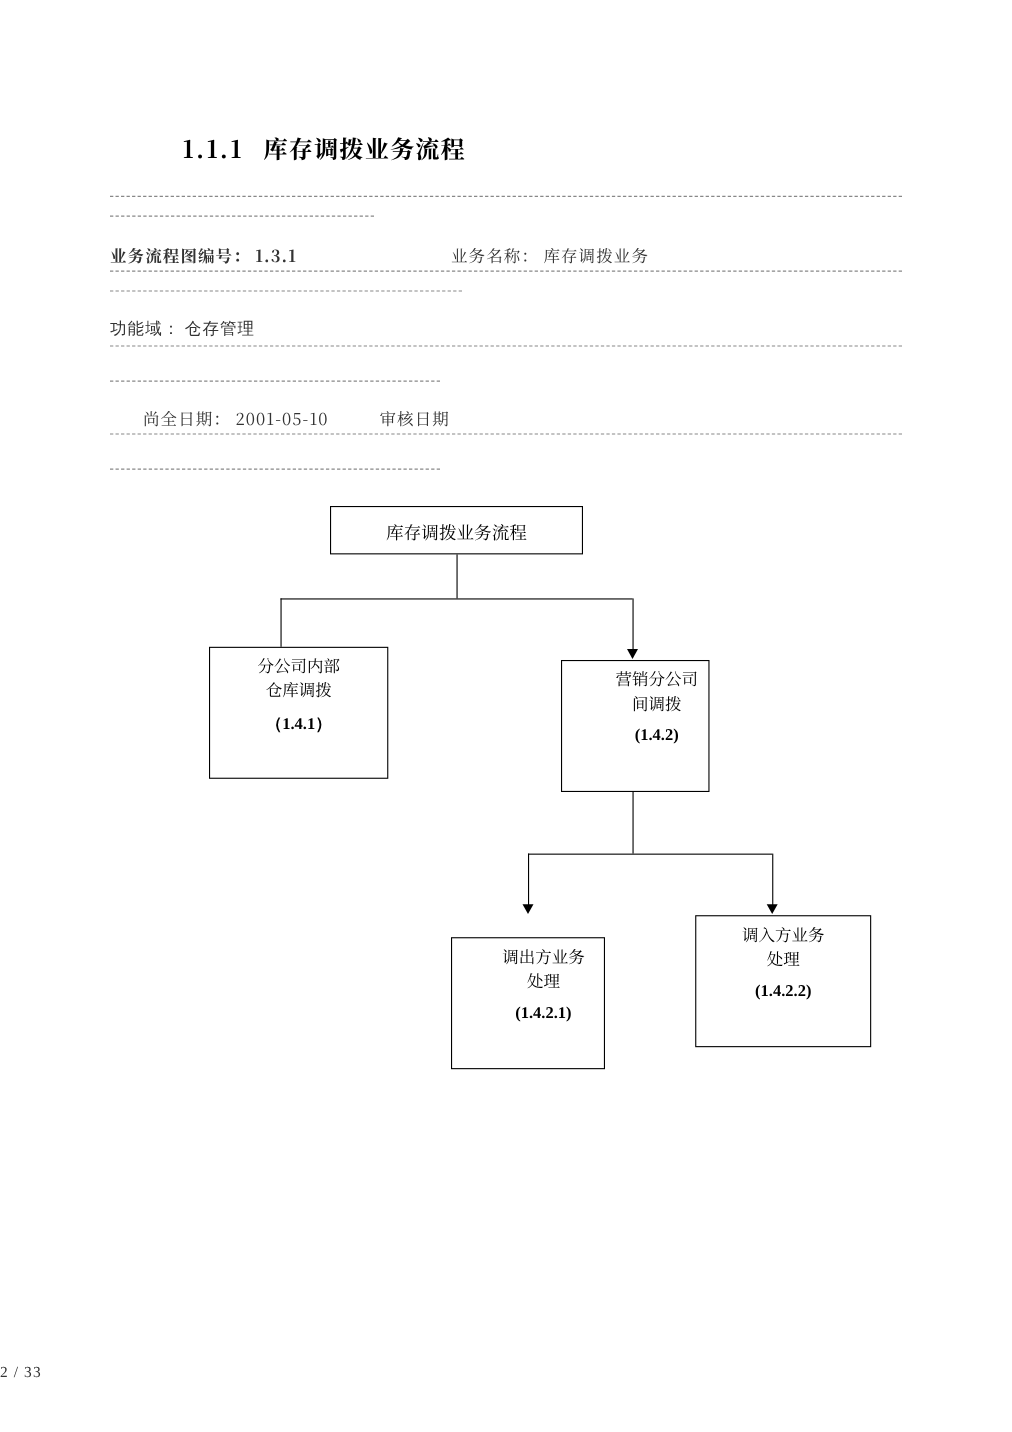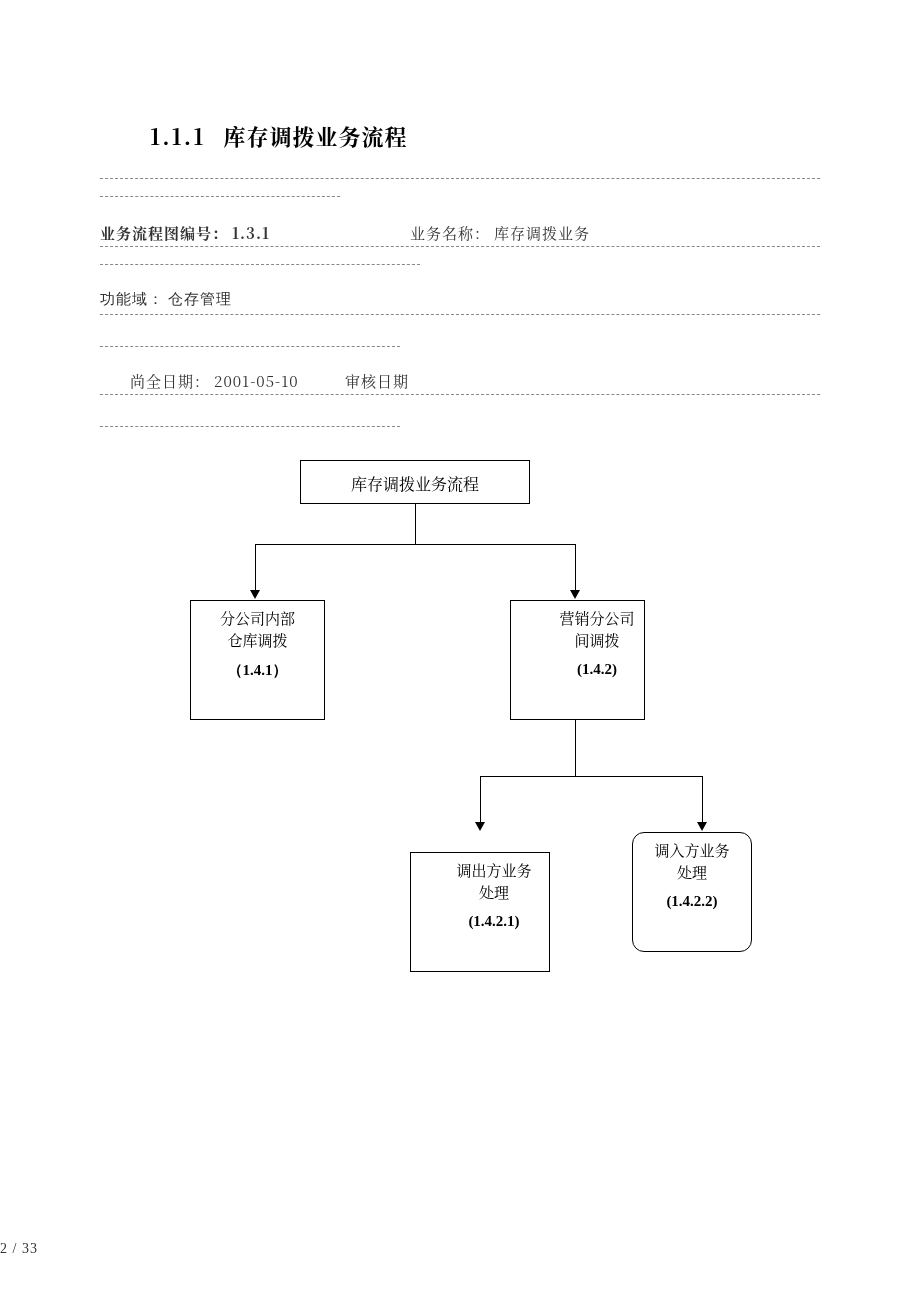--- a/index.html
+++ b/index.html
@@ -6,21 +6,21 @@
   body{
     width:920px;
     height:1302px;
     position:relative;
     font-family:"SimSun","Songti SC","STSong","Noto Serif CJK SC",serif;
     color:#000;
   }
   .heading{
     position:absolute;
     top:120px;
-    left:150px;
+    left:166px;
     font-size:22px;
     font-weight:bold;
     letter-spacing:1px;
   }
   .heading .num{margin-right:18px;letter-spacing:2px;}
 
   .dash-line{
     position:absolute;
     left:100px;
     right:100px;
@@ -137,21 +137,21 @@
 
 <div class="vline" style="left:415px;top:504px;height:40px;"></div>
 
 <div class="hline" style="left:255px;top:544px;width:320px;"></div>
 
 <div class="vline" style="left:255px;top:544px;height:50px;"></div>
 <div class="vline" style="left:575px;top:544px;height:50px;"></div>
 <div class="arrow-down" style="left:255px;top:590px;"></div>
 <div class="arrow-down" style="left:575px;top:590px;"></div>
 
-<div class="node" style="left:190px;top:600px;width:135px;height:120px;">
+<div class="node" style="left:190px;top:588px;width:163px;height:120px;">
   <span class="l1">分公司内部</span>
   <span class="l2">仓库调拨</span>
   <span class="code">（1.4.1）</span>
 </div>
 
 <div class="node" style="left:510px;top:600px;width:135px;height:120px;padding-left:39px;">
   <span class="l1">营销分公司</span>
   <span class="l2">间调拨</span>
   <span class="code">(1.4.2)</span>
 </div>
@@ -162,19 +162,19 @@
 <div class="vline" style="left:702px;top:776px;height:50px;"></div>
 <div class="arrow-down" style="left:480px;top:822px;"></div>
 <div class="arrow-down" style="left:702px;top:822px;"></div>
 
 <div class="node" style="left:410px;top:852px;width:140px;height:120px;padding-left:28px;">
   <span class="l1">调出方业务</span>
   <span class="l2">处理</span>
   <span class="code">(1.4.2.1)</span>
 </div>
 
-<div class="node" style="left:632px;top:832px;width:120px;height:120px;border-radius:12px;">
+<div class="node" style="left:632px;top:832px;width:160px;height:120px;">
   <span class="l1">调入方业务</span>
   <span class="l2">处理</span>
   <span class="code">(1.4.2.2)</span>
 </div>
 
 <div class="page-num">2  / 33</div>
 
 </body></html>

